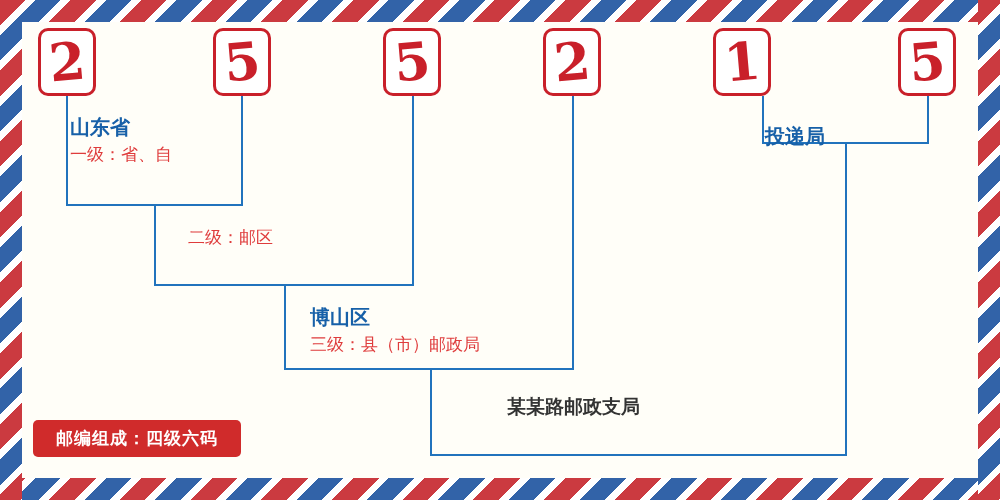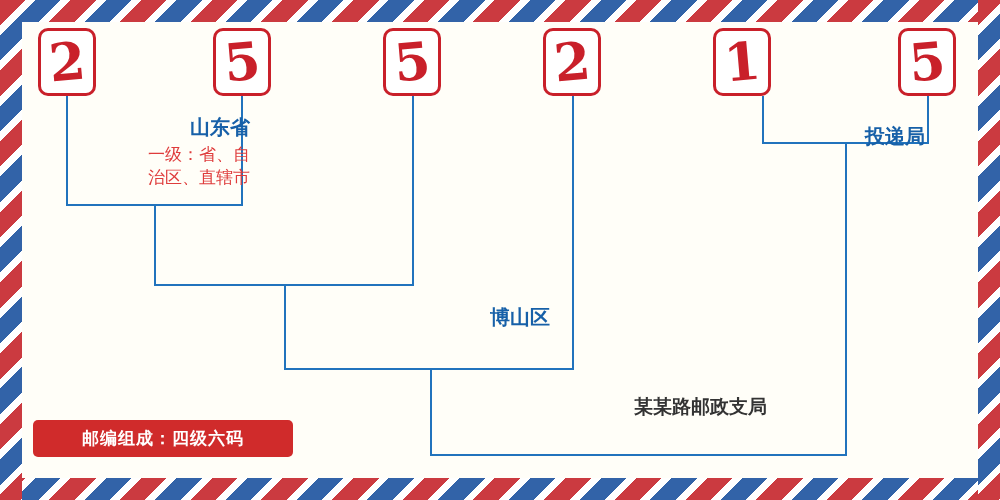--- a/index.html
+++ b/index.html
@@ -58,42 +58,42 @@
   
   .vline, .hline {
     position: absolute;
     background: var(--line-blue, #2173BD);
     z-index: 2;
   }
   .vline { width: 2px; }
   .hline { height: 2px; }
 
   
-  .label-block { position: absolute; text-align: right; z-index: 3; }
+  .label-block { position: absolute; text-align: left; z-index: 3; }
   .lvl-title {
     font-size: 20px;
     font-weight: bold;
     color: var(--text-blue, #1760A8);
     line-height: 26px;
     margin-bottom: 3px;
   }
   .lvl-title.dark { color: var(--text-dark, #333333); font-size: 19px; }
   .lvl-desc {
     font-size: 17px;
     font-weight: normal;
     color: var(--text-red, #DF3C3C);
     line-height: 23px;
   }
 
   
   .badge {
     position: absolute;
     left: 33px;
     top: 420px;
-    width: 260px;
+    width: 208px;
     height: 37px;
     background: var(--badge-bg, #D02B2B);
     color: var(--badge-text, #FFFFFF);
     font-size: 17px;
     font-weight: bold;
     letter-spacing: 1px;
     text-align: center;
     line-height: 37px;
     border-radius: 5px;
     z-index: 3;
@@ -144,28 +144,29 @@
   <div class="hline" style="left:430px;top:454px;width:417px"></div>
   <div class="vline" style="left:845px;top:142px;height:314px"></div>
 
   <div class="vline" style="left:762px;top:96px;height:48px"></div>
   <div class="hline" style="left:762px;top:142px;width:167px"></div>
   <div class="vline" style="left:927px;top:96px;height:48px"></div>
 
   <div class="label-block" style="left:70px;top:114px;width:180px">
     <div class="lvl-title">山东省</div>
     <div class="lvl-desc">一级：省、自</div>
-    <div class="lvl-desc">治区、直辖市</div>
   </div>
 
   <div class="label-block" style="left:188px;top:226px;width:180px">
+    <div class="lvl-desc">二级：邮区</div>
   </div>
 
   <div class="label-block" style="left:310px;top:304px;width:240px">
     <div class="lvl-title">博山区</div>
+    <div class="lvl-desc">三级：县（市）邮政局</div>
   </div>
 
   <div class="label-block" style="left:507px;top:394px;width:260px">
     <div class="lvl-title dark">某某路邮政支局</div>
   </div>
 
   <div class="label-block" style="left:765px;top:123px;width:160px">
     <div class="lvl-title">投递局</div>
   </div>
 

